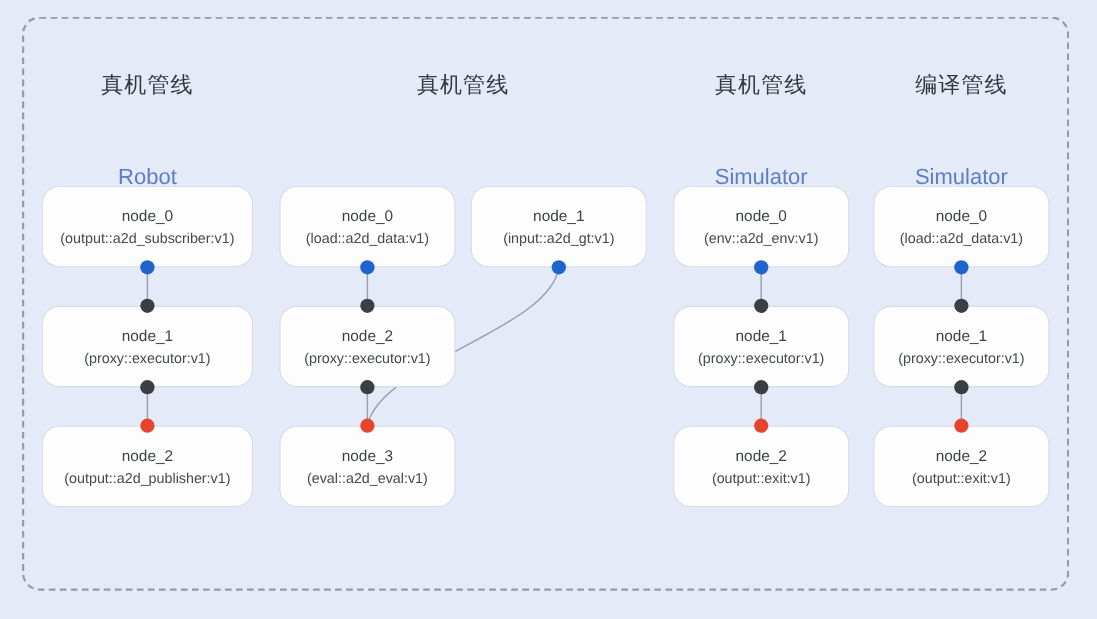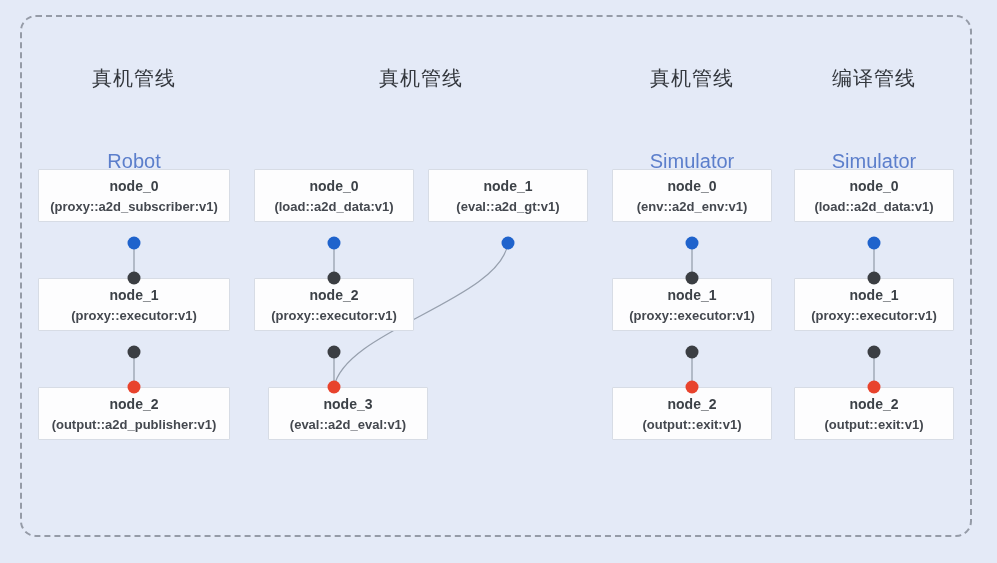--- a/index.html
+++ b/index.html
@@ -32,29 +32,28 @@
     text-align: center; font-size: 20px; font-weight: normal;
     color: var(--title-zh, #34383e); z-index: 2;
     letter-spacing: 1px;
   }
   .pipeline-header-en {
     position: absolute; top: 123px; height: 28px; line-height: 28px;
     text-align: center; font-size: 20px;
     color: var(--title-en, #5b7ecb); z-index: 2; margin-top: 24px;
   }
   .node {
-    position: absolute; height: 53px;
+    position: absolute; height: 74px;
     background: var(--box-bg, #fdfdfe);
     border: 1px solid var(--box-border, #d7dce5);
-    border-radius: 1px;
+    border-radius: 16px;
     z-index: 2;
     display: flex; flex-direction: column;
     align-items: center; justify-content: center;
     gap: 5px;
-    font-weight: bold;
   }
   .node-title {
     font-size: 14px; color: var(--node-text, #3c4147);
   }
   .node-type {
     font-size: 13px; color: var(--node-subtext, #44484f);
   }
   .dot {
     position: absolute; width: 13px; height: 13px; border-radius: 50%;
     transform: translate(-50%, -50%);
@@ -85,21 +84,21 @@
 
     <line x1="874" y1="243" x2="874" y2="278"></line>
     <line x1="874" y1="352" x2="874" y2="387"></line>
   </svg>
 
   <div class="pipeline-header-zh" style="left:38px;width:192px">真机管线</div>
   <div class="pipeline-header-en" style="left:38px;width:192px">Robot</div>
 
   <div class="node" style="left:38px;top:169px;width:192px">
     <div class="node-title">node_0</div>
-    <div class="node-type">(proxy::a2d_subscriber:v1)</div>
+    <div class="node-type">(output::a2d_subscriber:v1)</div>
   </div>
   <div class="node" style="left:38px;top:278px;width:192px">
     <div class="node-title">node_1</div>
     <div class="node-type">(proxy::executor:v1)</div>
   </div>
   <div class="node" style="left:38px;top:387px;width:192px">
     <div class="node-title">node_2</div>
     <div class="node-type">(output::a2d_publisher:v1)</div>
   </div>
 
@@ -109,27 +108,27 @@
   <div class="dot dot-red" style="left:134px;top:387px"></div>
 
   <div class="pipeline-header-zh" style="left:254px;width:334px">真机管线</div>
 
   <div class="node" style="left:254px;top:169px;width:160px">
     <div class="node-title">node_0</div>
     <div class="node-type">(load::a2d_data:v1)</div>
   </div>
   <div class="node" style="left:428px;top:169px;width:160px">
     <div class="node-title">node_1</div>
-    <div class="node-type">(eval::a2d_gt:v1)</div>
+    <div class="node-type">(input::a2d_gt:v1)</div>
   </div>
   <div class="node" style="left:254px;top:278px;width:160px">
     <div class="node-title">node_2</div>
     <div class="node-type">(proxy::executor:v1)</div>
   </div>
-  <div class="node" style="left:268px;top:387px;width:160px">
+  <div class="node" style="left:254px;top:387px;width:160px">
     <div class="node-title">node_3</div>
     <div class="node-type">(eval::a2d_eval:v1)</div>
   </div>
 
   <div class="dot dot-blue" style="left:334px;top:243px"></div>
   <div class="dot dot-blue" style="left:508px;top:243px"></div>
   <div class="dot dot-black" style="left:334px;top:278px"></div>
   <div class="dot dot-black" style="left:334px;top:352px"></div>
   <div class="dot dot-red" style="left:334px;top:387px"></div>
 

